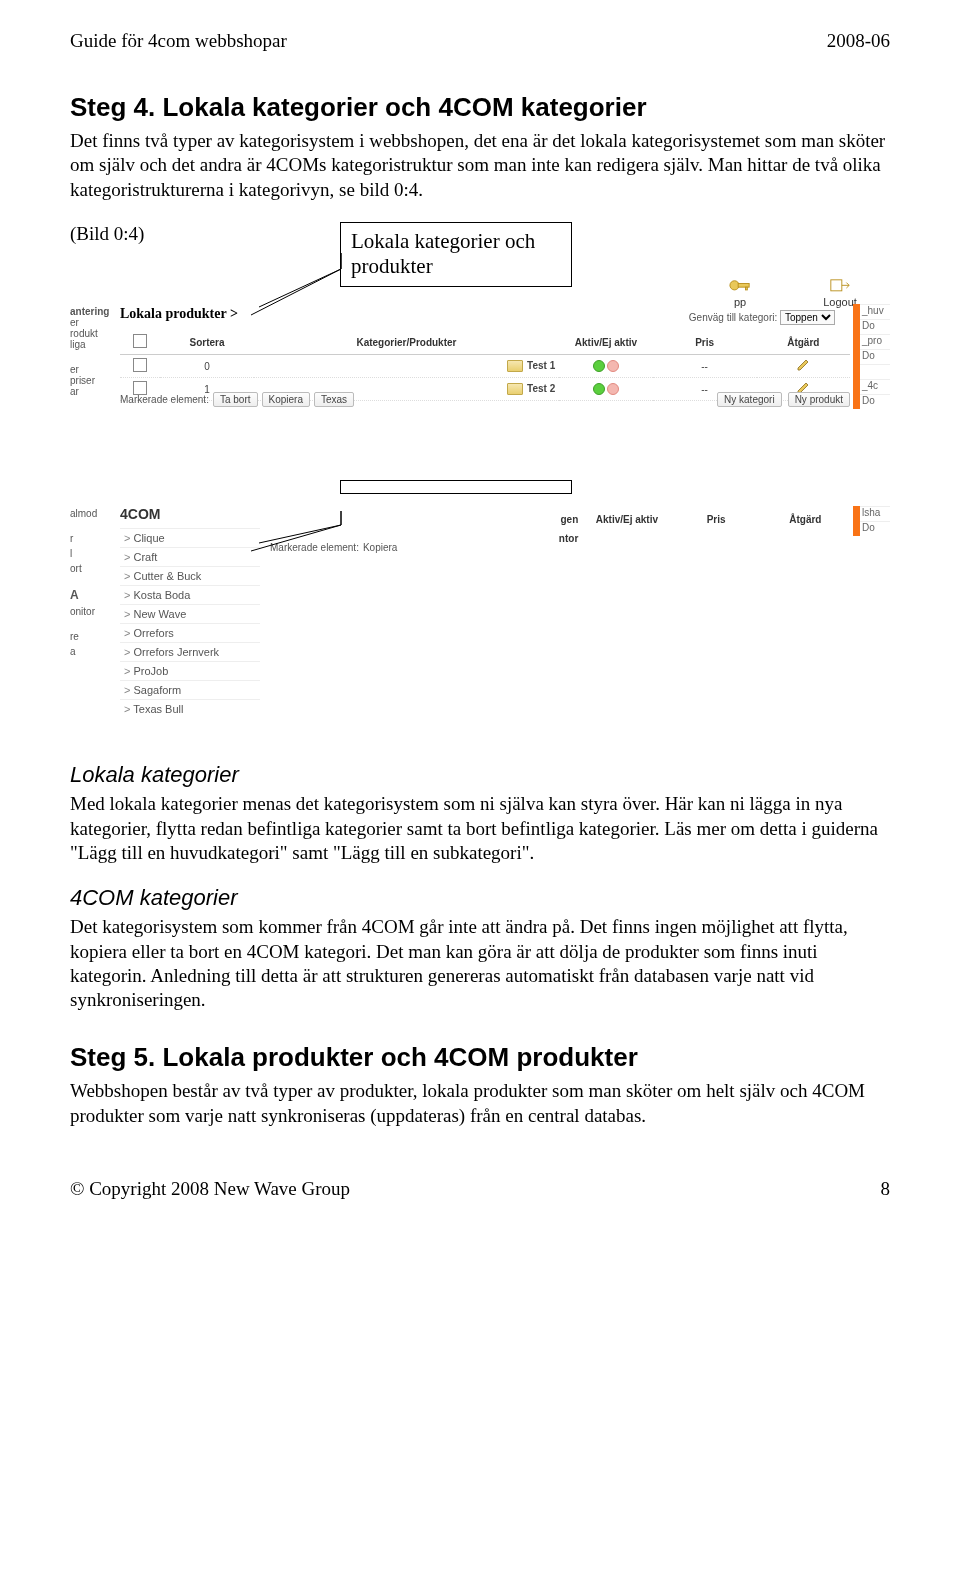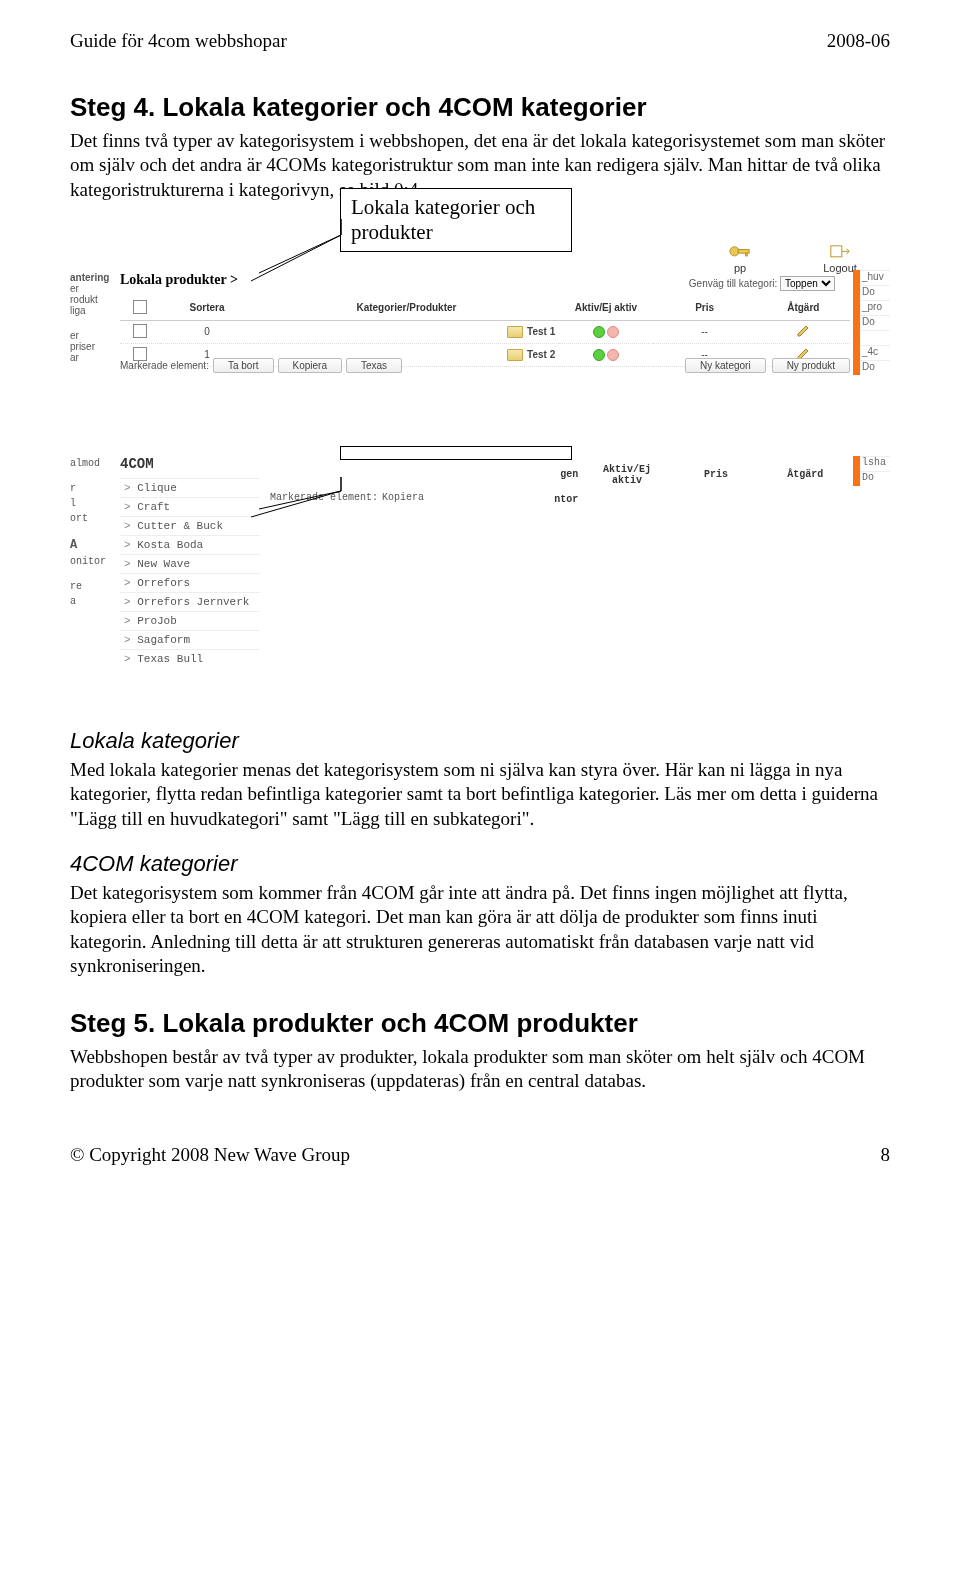--- a/index.html
+++ b/index.html
@@ -64,23 +64,22 @@
     font-family: Verdana, Arial, sans-serif;
     font-size: 11px;
     color: #333;
     background: #fff;
   }
   .shot-top {
     top: 52px;
     height: 200px;
   }
   .shot-bottom {
-    top: 268px;
+    top: 284px;
     height: 230px;
-    font-family: Liberation Mono, monospace;
   }
   .topbar {
     display: flex;
     justify-content: flex-end;
     gap: 60px;
     padding: 4px 30px 8px 0;
     font-size: 11px;
   }
   .topbar .tb-item { text-align: center; min-width: 40px; }
   .topbar .tb-ico {
@@ -186,21 +185,21 @@
     font-size: 10px;
     color: #555;
     display: flex;
     align-items: center;
     gap: 4px;
   }
   .mark-row .btn, .new-btn {
     display: inline-block;
     border: 1px solid #bbb;
     background: linear-gradient(#fdfdfd,#eee);
-    padding: 1px 14px;
+    padding: 1px 6px;
     font-size: 10px;
     color: #444;
     border-radius: 2px;
   }
   .new-btns {
     position: absolute;
     right: 40px; top: 118px;
     display: flex;
     gap: 6px;
   }
@@ -267,20 +266,21 @@
 
 <div class="page">
 
   <div class="running-header">
     <span>Guide för 4com webbshopar</span>
     <span>2008-06</span>
   </div>
 
   <h2 class="step-title">Steg 4. Lokala kategorier och 4COM kategorier</h2>
   <p>Det finns två typer av kategorisystem i webbshopen, det ena är det lokala kategorisystemet som man sköter om själv och det andra är 4COMs kategoristruktur som man inte kan redigera själv. Man hittar de två olika kategoristrukturerna i kategorivyn, se bild 0:4.</p>
+  <p class="bild-label">(Bild 0:4)</p>
 
   <div class="shot-wrapper">
 
     <div class="callout" style="left:270px; top:0; width:210px;">
       <span>Lokala kategorier och produkter</span>
       <svg class="leader" style="left:-90px; top:30px;" width="100" height="70">
         <polyline points="90,0 90,16 0,62" fill="none" stroke="#000" stroke-width="1"></polyline>
         <polyline points="90,0 90,16 8,54" fill="none" stroke="#000" stroke-width="1"></polyline>
       </svg>
     </div>

